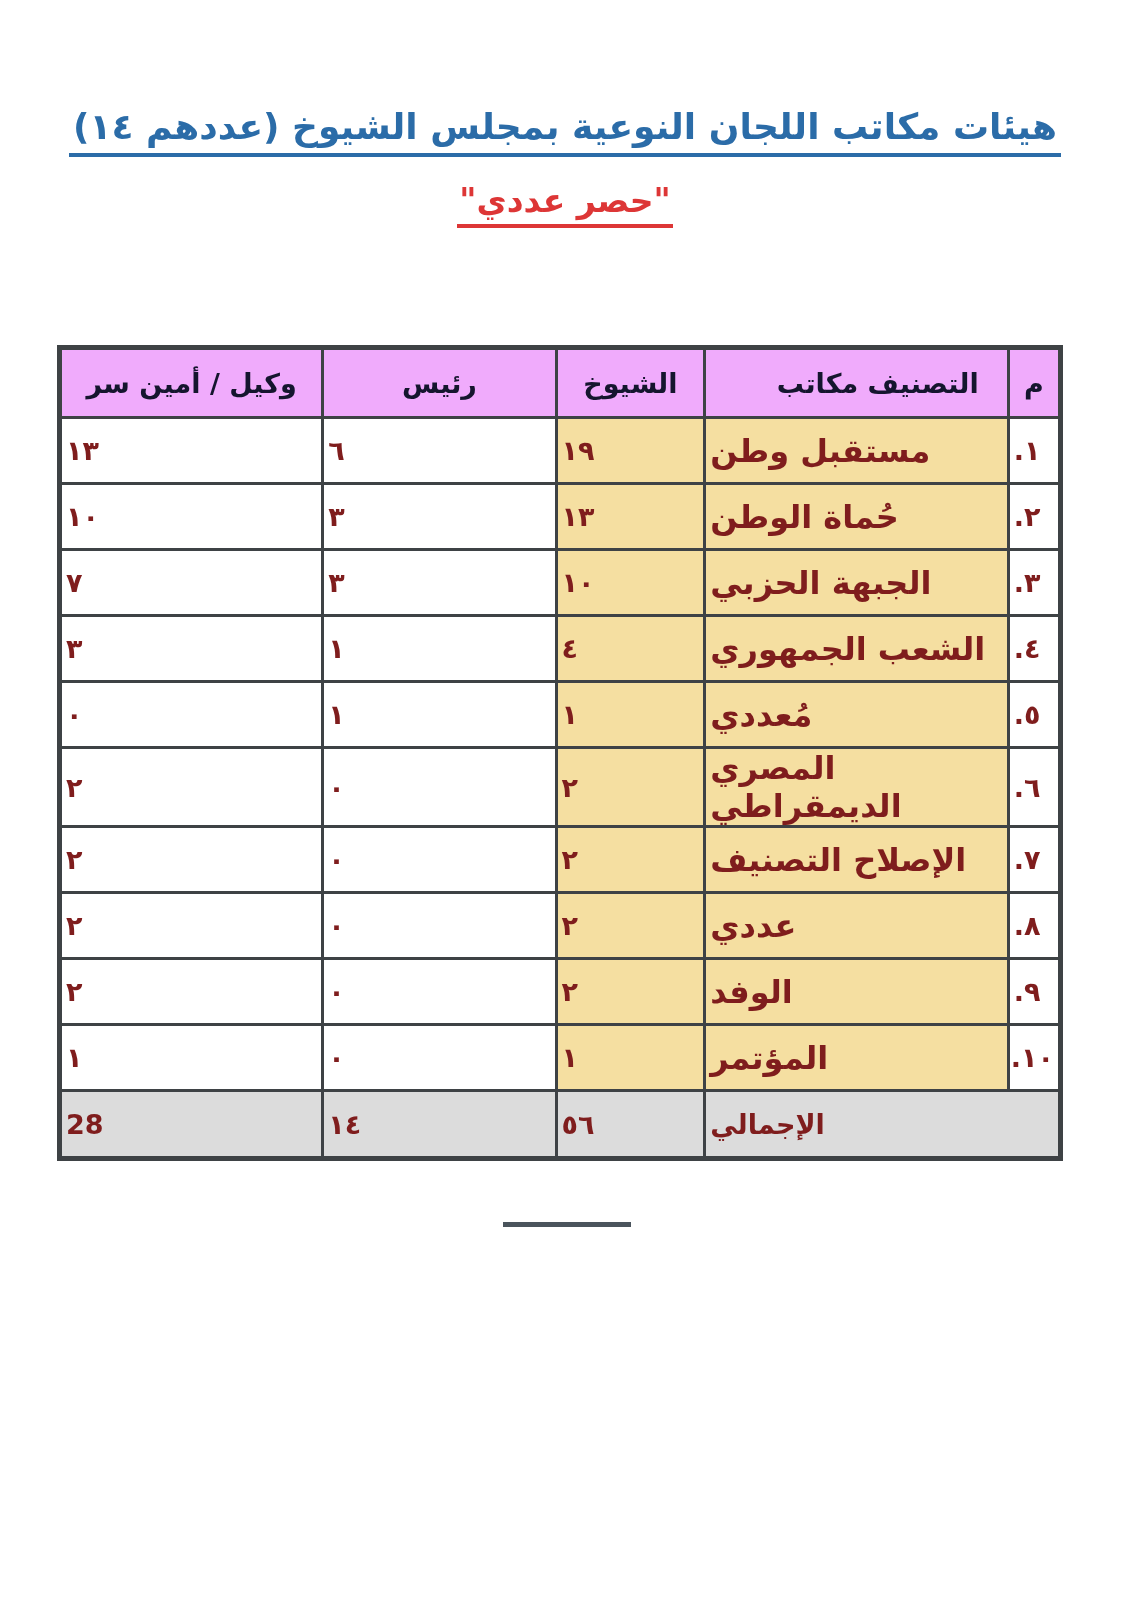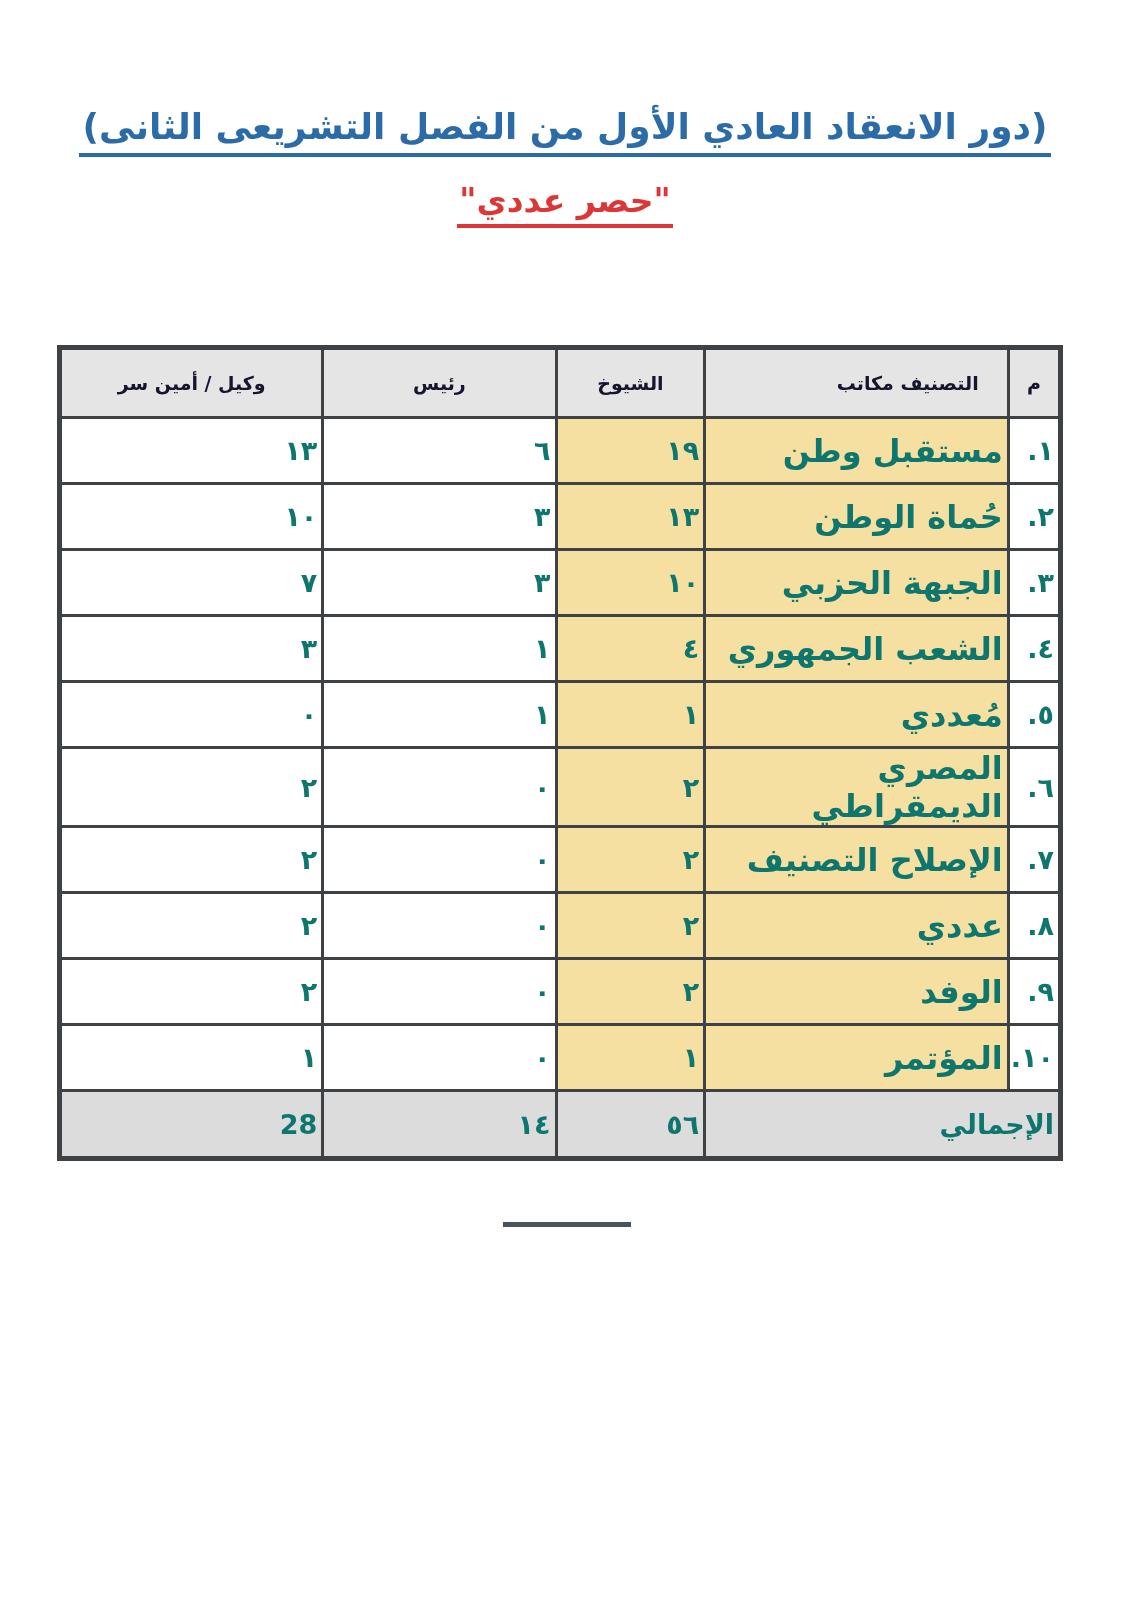--- a/index.html
+++ b/index.html
@@ -30,31 +30,31 @@
     position:absolute;top:345px;left:57px;
     border-collapse:collapse;table-layout:fixed;
     width:1006px;
     direction:rtl;
   }
   .stats-table, .stats-table td, .stats-table th{
     border:3px solid #3E4245;
   }
   .stats-table{border-width:5px;}
   .stats-table th{
-    background:#e5e5e5;
+    background:#f0abfc;
     height:66px;
-    font-size:19px;font-weight:bold;color:#15152E;
+    font-size:27px;font-weight:bold;color:#15152E;
     text-align:center;vertical-align:middle;
     padding:0 6px;
   }
   .stats-table th.col-party-h{text-align:right;padding-right:28px;}
   .stats-table td{
     height:63px;
-    font-size:27px;font-weight:bold;color:#0f766e;
-    text-align:right;vertical-align:middle;
+    font-size:27px;font-weight:bold;color:#7f1d1d;
+    text-align:left;vertical-align:middle;
     background:#ffffff;
     padding:0 4px;
   }
   .stats-table td.cell-party, .stats-table td.cell-count{background:#F5DFA1;}
   .stats-table td.cell-party{font-size:32px;}
   .stats-table tr.total-row td{
     background:#DCDCDC;height:64px;
   }
   .col-index{width:52px;}
   .col-party{width:302px;}
@@ -65,21 +65,21 @@
     position:absolute;top:1222px;left:503px;width:128px;height:5px;
     background:#4A545C;
   }
 </style>
 </head>
 <body>
 
 <div class="page">
 
   <div class="titles">
-    <div class="title-line">(دور الانعقاد العادي الأول من الفصل التشريعى الثانى)</div>
+    <div class="title-line">هيئات مكاتب اللجان النوعية بمجلس الشيوخ (عددهم ١٤)</div>
     <div class="subtitle">"حصر عددي"</div>
   </div>
 
   <table class="stats-table">
     <colgroup>
       <col class="col-index">
       <col class="col-party">
       <col class="col-count">
       <col class="col-chair">
       <col class="col-deputy">

